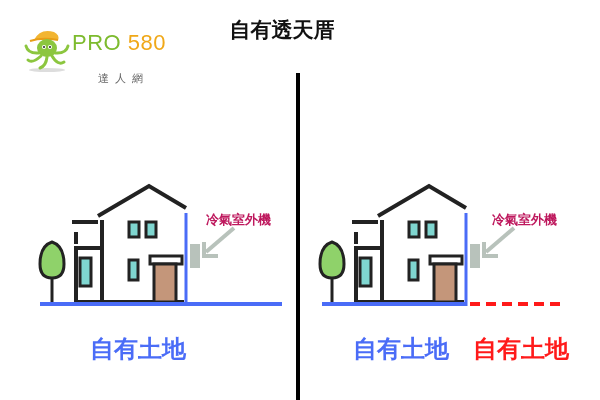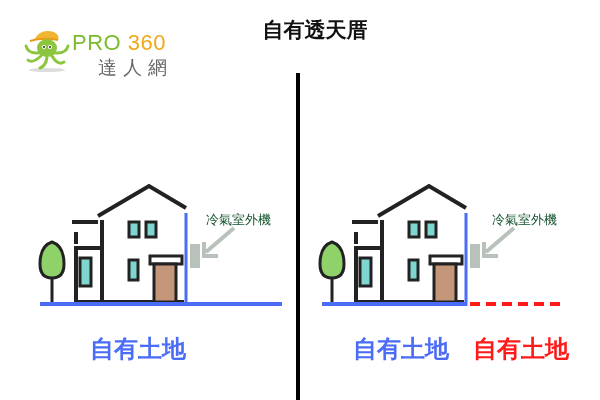--- a/index.html
+++ b/index.html
@@ -1,41 +1,41 @@
 <!DOCTYPE html>
 <html><head>
 <meta charset="utf-8">
 <style>
   html, body { margin:0; padding:0; }
   body { width:600px; height:400px; background:#ffffff; position:relative; overflow:hidden; font-family:"DejaVu Sans", sans-serif; }
   .abs { position:absolute; }
   .logo-pro { left:72px; top:30px; font-family:"Liberation Sans", sans-serif; font-size:22px; color:#7dbb2e; letter-spacing:0.5px; }
   .logo-pro .num { color:#f0a818; }
-  .logo-sub { left:98px; top:55px; font-size:19px; color:#666; letter-spacing:6px; }
-  .title { left:0; width:564px; top:16px; text-align:center; font-size:21px; font-weight:bold; color:#111;padding-left:33px; }
+  .logo-sub { left:98px; top:71px; font-size:11px; color:#666; letter-spacing:6px; }
+  .title { left:0; width:564px; top:16px; text-align:center; font-size:21px; font-weight:bold; color:#111; }
   .divider { left:296px; top:73px; width:4px; height:327px; background:#000; }
-  .label-ac { font-size:13px; font-weight:normal; color:#14532d; }
+  .label-ac { font-size:13px; font-weight:bold; color:#be185d; }
   .land { font-size:24px; font-weight:bold; }
 </style>
 </head>
 <body>
 
 <div>
   <svg class="abs" style="left:22px;top:26px" width="50" height="48">
     <ellipse cx="25" cy="44" rx="18" ry="2" fill="#ddd"></ellipse>
     <path d="M12 14 Q18 2 32 6 Q38 9 36 14 Z" fill="#f2b531"></path>
     <path d="M8 15 Q20 11 36 14" stroke="#e89d18" stroke-width="2" fill="none"></path>
     <ellipse cx="25" cy="22" rx="10" ry="9" fill="#8cc63f"></ellipse>
     <circle cx="22" cy="21" r="2" fill="#fff"></circle>
       <circle cx="28" cy="21" r="2" fill="#fff"></circle>
     <circle cx="22" cy="21" r="1" fill="#222"></circle>
       <circle cx="28" cy="21" r="1" fill="#222"></circle>
     <path d="M17 27 Q6 28 4 20 M19 30 Q10 38 6 34 M25 31 Q24 40 18 42 M30 30 Q36 40 42 36 M33 27 Q44 28 46 20" stroke="#8cc63f" stroke-width="3" fill="none" stroke-linecap="round"></path>
   </svg>
-  <div class="abs logo-pro"><span>PRO</span> <span class="num">360</span></div>
+  <div class="abs logo-pro"><span>PRO</span> <span class="num">580</span></div>
   <div class="abs logo-sub">達人網</div>
 </div>
 
 <div class="abs title">自有透天厝</div>
 <div class="abs divider"></div>
 
 <div>
   <svg class="abs" style="left:34px;top:180px" width="250" height="130">
 
     <g>

